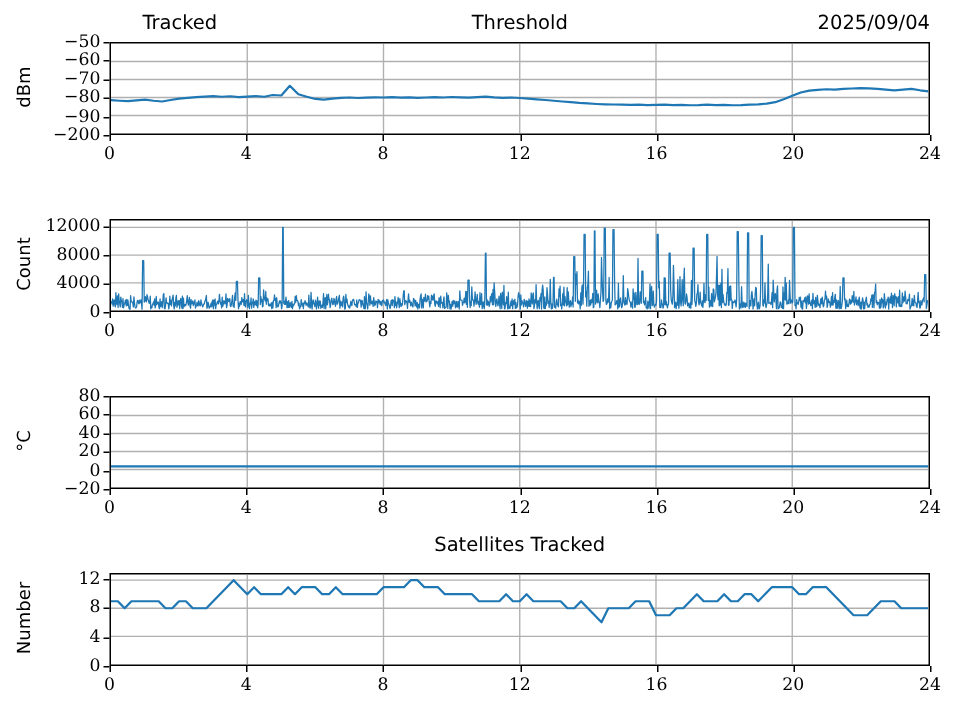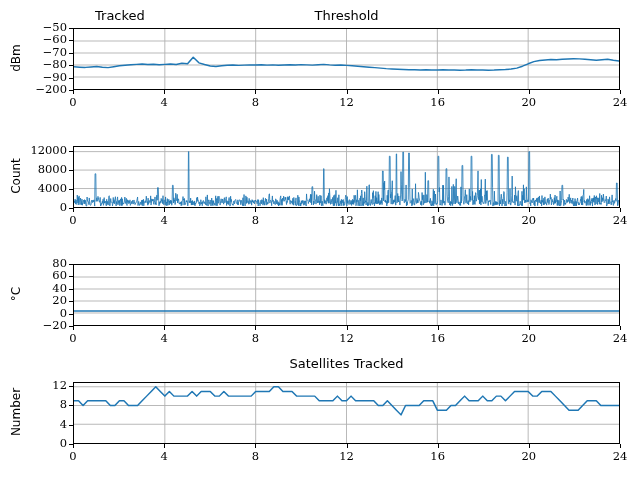--- a/index.html
+++ b/index.html
@@ -122,20 +122,21 @@
   }
 </style>
 </head>
 <body>
 
 <div id="figure">
 
   <div class="header-row">
     <span class="header-item header-left">Tracked</span>
     <span class="header-item header-mid">Threshold</span>
+    <span class="header-item header-right">2025/09/04</span>
   </div>
 
   <div class="panel" style="top:0px;height:118px;">
     <div class="plot-frame" id="frame-1" style="top:28px;height:62px;">
       <svg class="plot-svg" id="svg-1" viewBox="0 0 547 62" preserveAspectRatio="none">
           <line x1="0" x2="547" y1="49.6" y2="49.6" stroke="#b0b0b0" stroke-width="0.9"></line>
           <line x1="0" x2="547" y1="37.2" y2="37.2" stroke="#b0b0b0" stroke-width="0.9"></line>
           <line x1="0" x2="547" y1="24.800000000000004" y2="24.800000000000004" stroke="#b0b0b0" stroke-width="0.9"></line>
           <line x1="0" x2="547" y1="12.399999999999999" y2="12.399999999999999" stroke="#b0b0b0" stroke-width="0.9"></line>
           <line x1="91.16666666666666" x2="91.16666666666666" y1="0" y2="62" stroke="#b0b0b0" stroke-width="0.9"></line>

